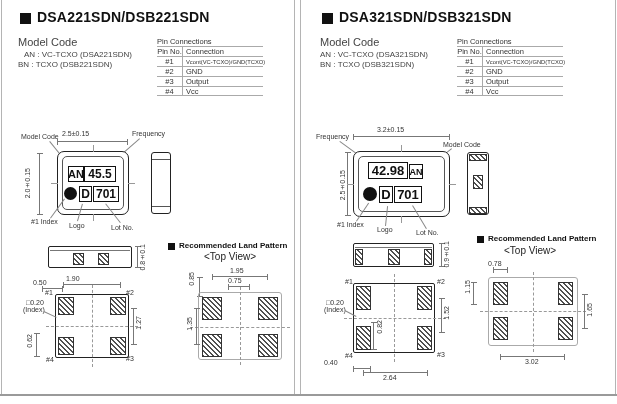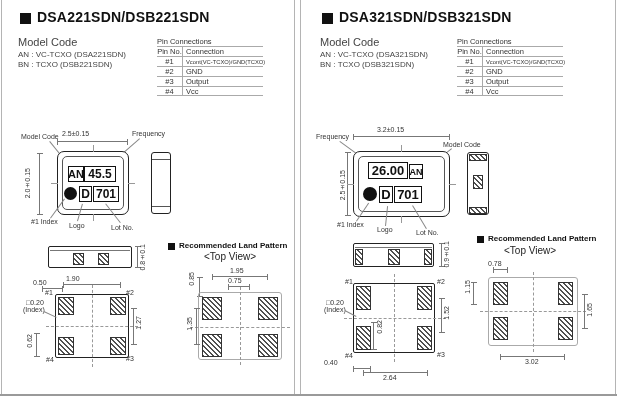--- a/index.html
+++ b/index.html
@@ -49,21 +49,21 @@
 <div class="vrule" style="left:1px;"></div>
 <div class="vrule" style="left:294px;"></div>
 <div class="vrule" style="left:300px;"></div>
 <div class="vrule" style="left:615px;"></div>
 <div class="hrule"></div>
 
 <div class="sq" style="left:20px;top:13px;width:11px;height:11px;"></div>
 <div class="title" style="left:37px;top:9px;">DSA221SDN/DSB221SDN</div>
 
 <div class="mhead" style="left:18px;top:36px;">Model Code</div>
-<div class="mline" style="left:18px;top:50px;">AN : VC-TCXO (DSA221SDN)</div>
+<div class="mline" style="left:24px;top:50px;">AN : VC-TCXO (DSA221SDN)</div>
 <div class="mline" style="left:18px;top:60px;">BN : TCXO (DSB221SDN)</div>
 
 <div class="pcap" style="left:157px;top:37px;">Pin Connections</div>
 <div class="ptable" style="left:157px;top:46px;">
   <div class="prow">
     <span class="pc1">Pin No.</span>
     <span class="pc2">Connection</span>
   </div>
   <div class="prow">
     <span class="pc1">#1</span>
@@ -202,21 +202,21 @@
 <div class="leader" style="left:452px;top:149px;width:33px;transform:rotate(142deg);"></div>
 <div class="vlbl" style="left:339px;top:170px;">2.5±0.15</div>
 <div class="dim-v" style="left:347px;top:152px;height:64px;"></div>
 
 <div class="pkg-out" style="left:353px;top:151px;width:97px;height:66px;"></div>
 <div class="pkg-in" style="left:358px;top:156px;width:87px;height:56px;"></div>
 <div class="tick-v" style="left:401px;top:145px;height:7px;"></div>
 <div class="tick-v" style="left:401px;top:216px;height:7px;"></div>
 <div class="tick-h" style="left:347px;top:184px;width:7px;"></div>
 <div class="tick-h" style="left:449px;top:184px;width:7px;"></div>
-<div class="mbox" style="left:368px;top:162px;width:40px;height:17px;font-size:13px;">26.00</div>
+<div class="mbox" style="left:368px;top:162px;width:40px;height:17px;font-size:13px;">42.98</div>
 <div class="mbox" style="left:409px;top:164px;width:14px;height:15px;font-size:9px;">AN</div>
 <div class="dotmark" style="left:363px;top:187px;width:14px;height:14px;"></div>
 <div class="mbox" style="left:379px;top:186px;width:14px;height:17px;font-size:13px;">D</div>
 <div class="mbox" style="left:394px;top:186px;width:28px;height:17px;font-size:13px;">701</div>
 <div class="lbl" style="left:337px;top:221px;">#1 Index</div>
 <div class="leader" style="left:356px;top:221px;width:22px;transform:rotate(-56deg);"></div>
 <div class="lbl" style="left:377px;top:226px;">Logo</div>
 <div class="leader" style="left:385px;top:226px;width:20px;transform:rotate(-84deg);"></div>
 <div class="lbl" style="left:416px;top:229px;">Lot No.</div>
 <div class="leader" style="left:426px;top:229px;width:27px;transform:rotate(-121deg);"></div>

